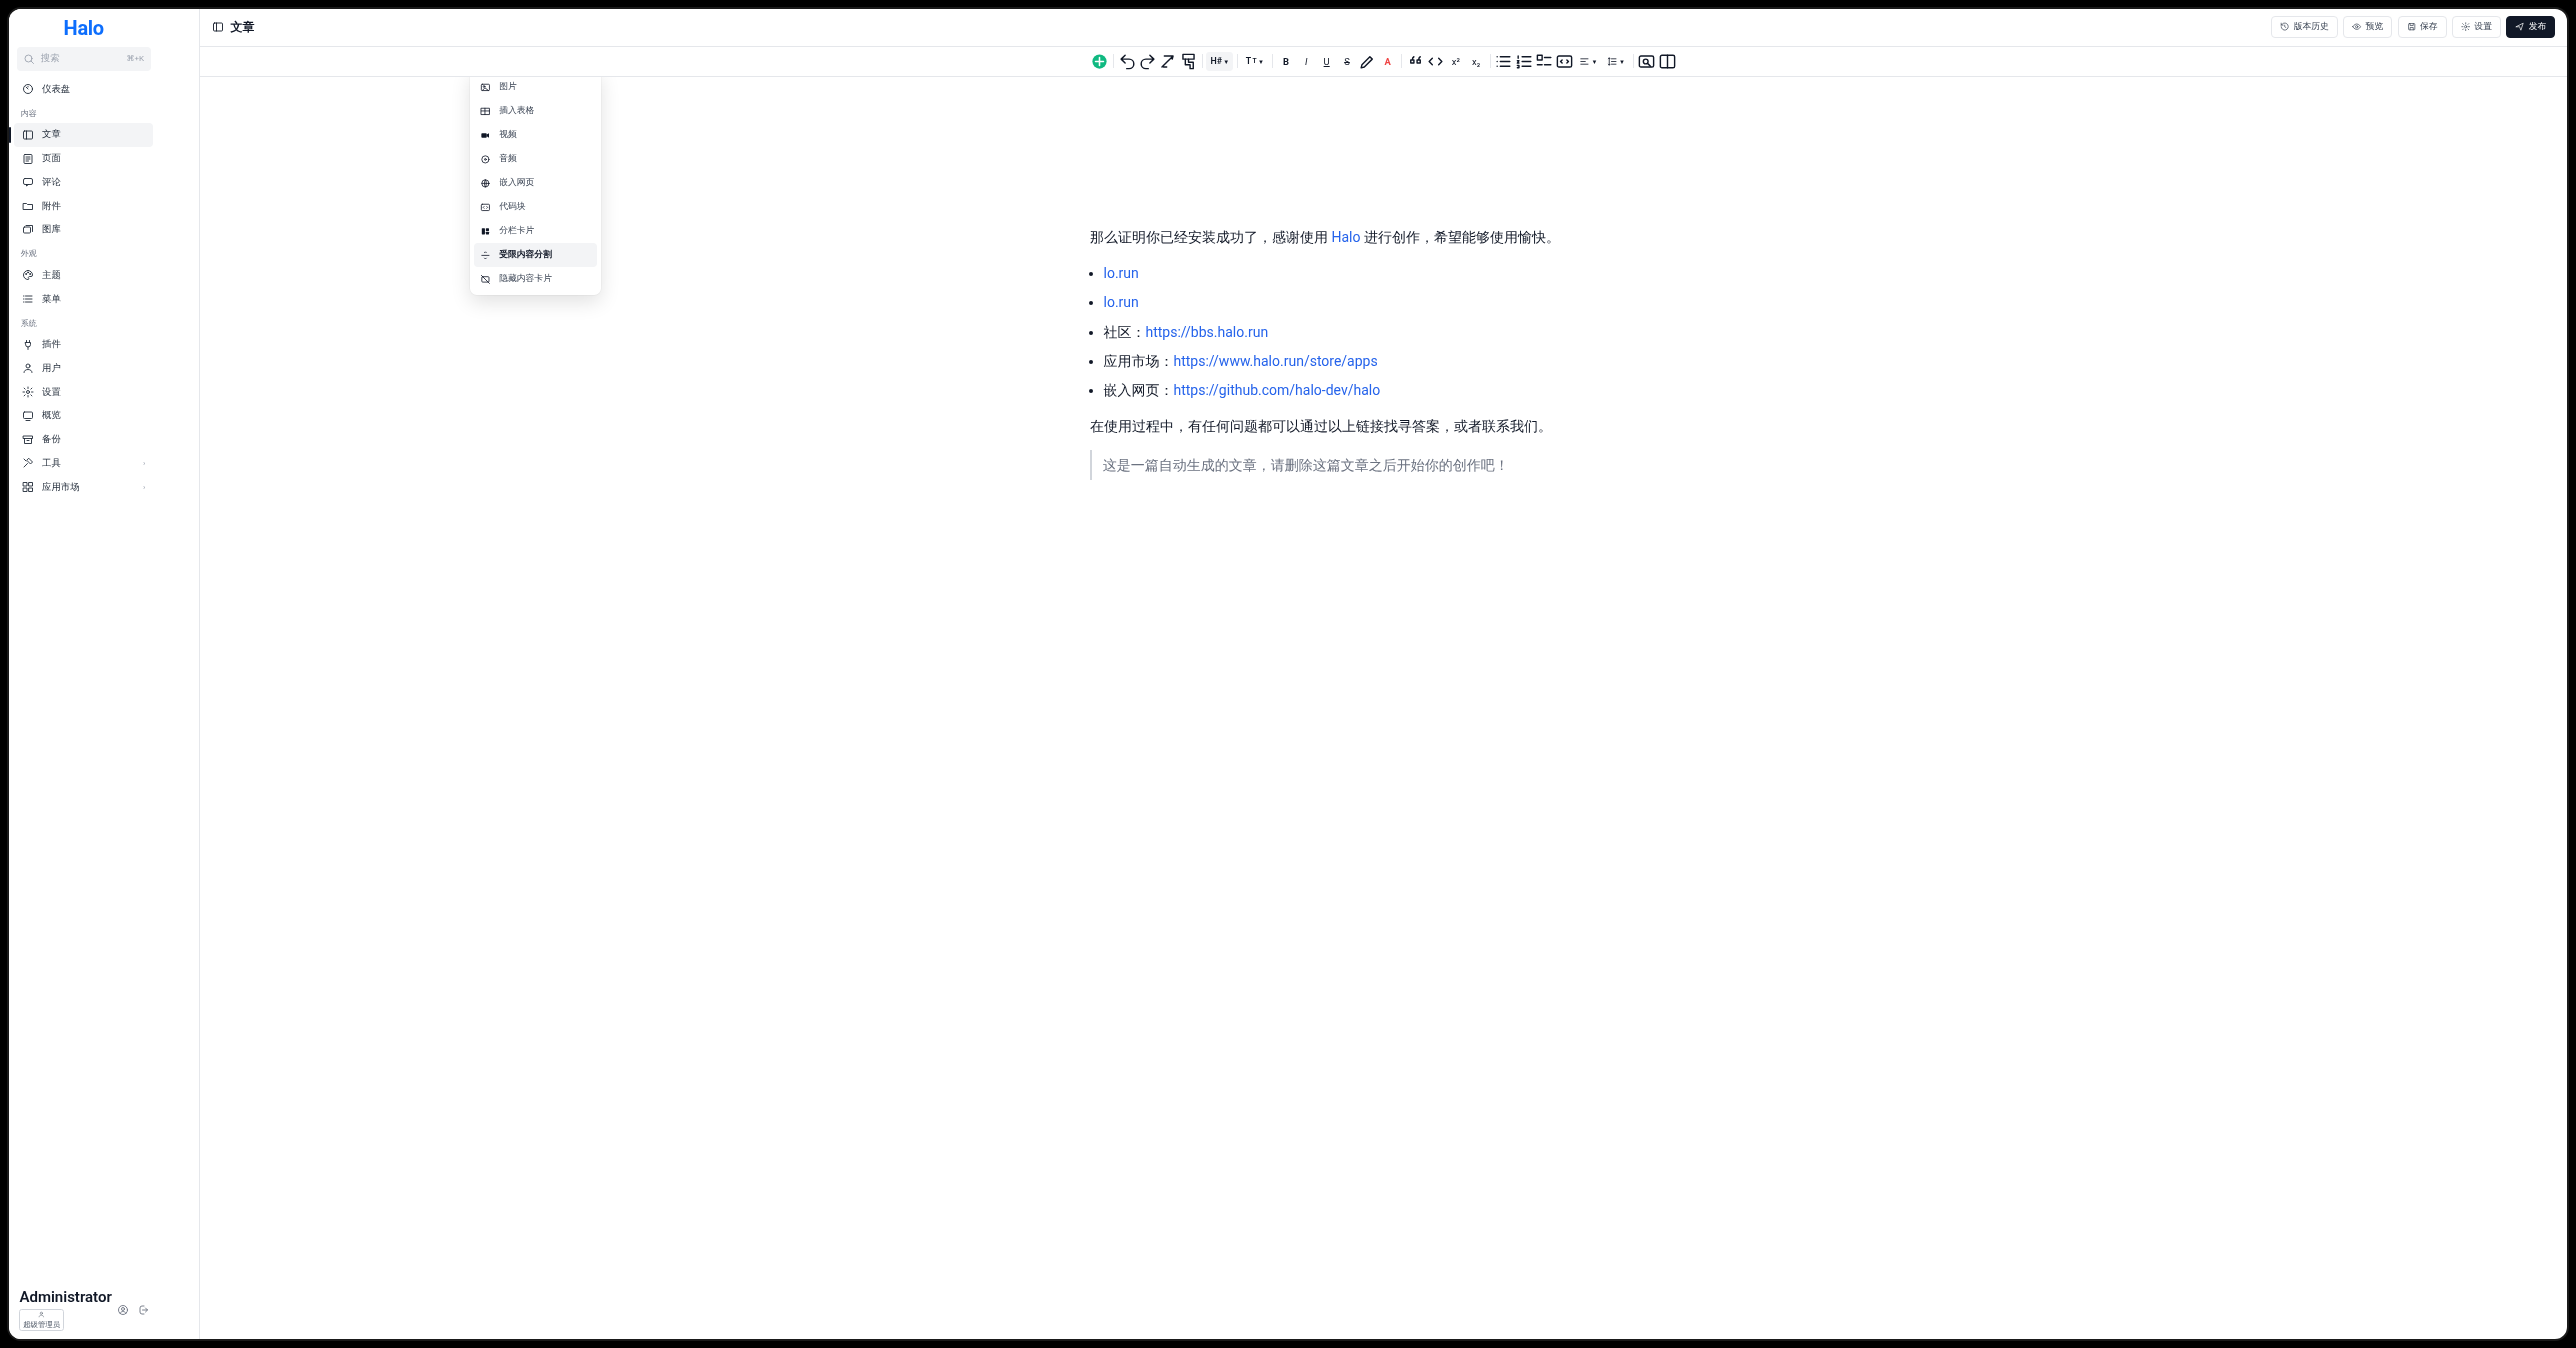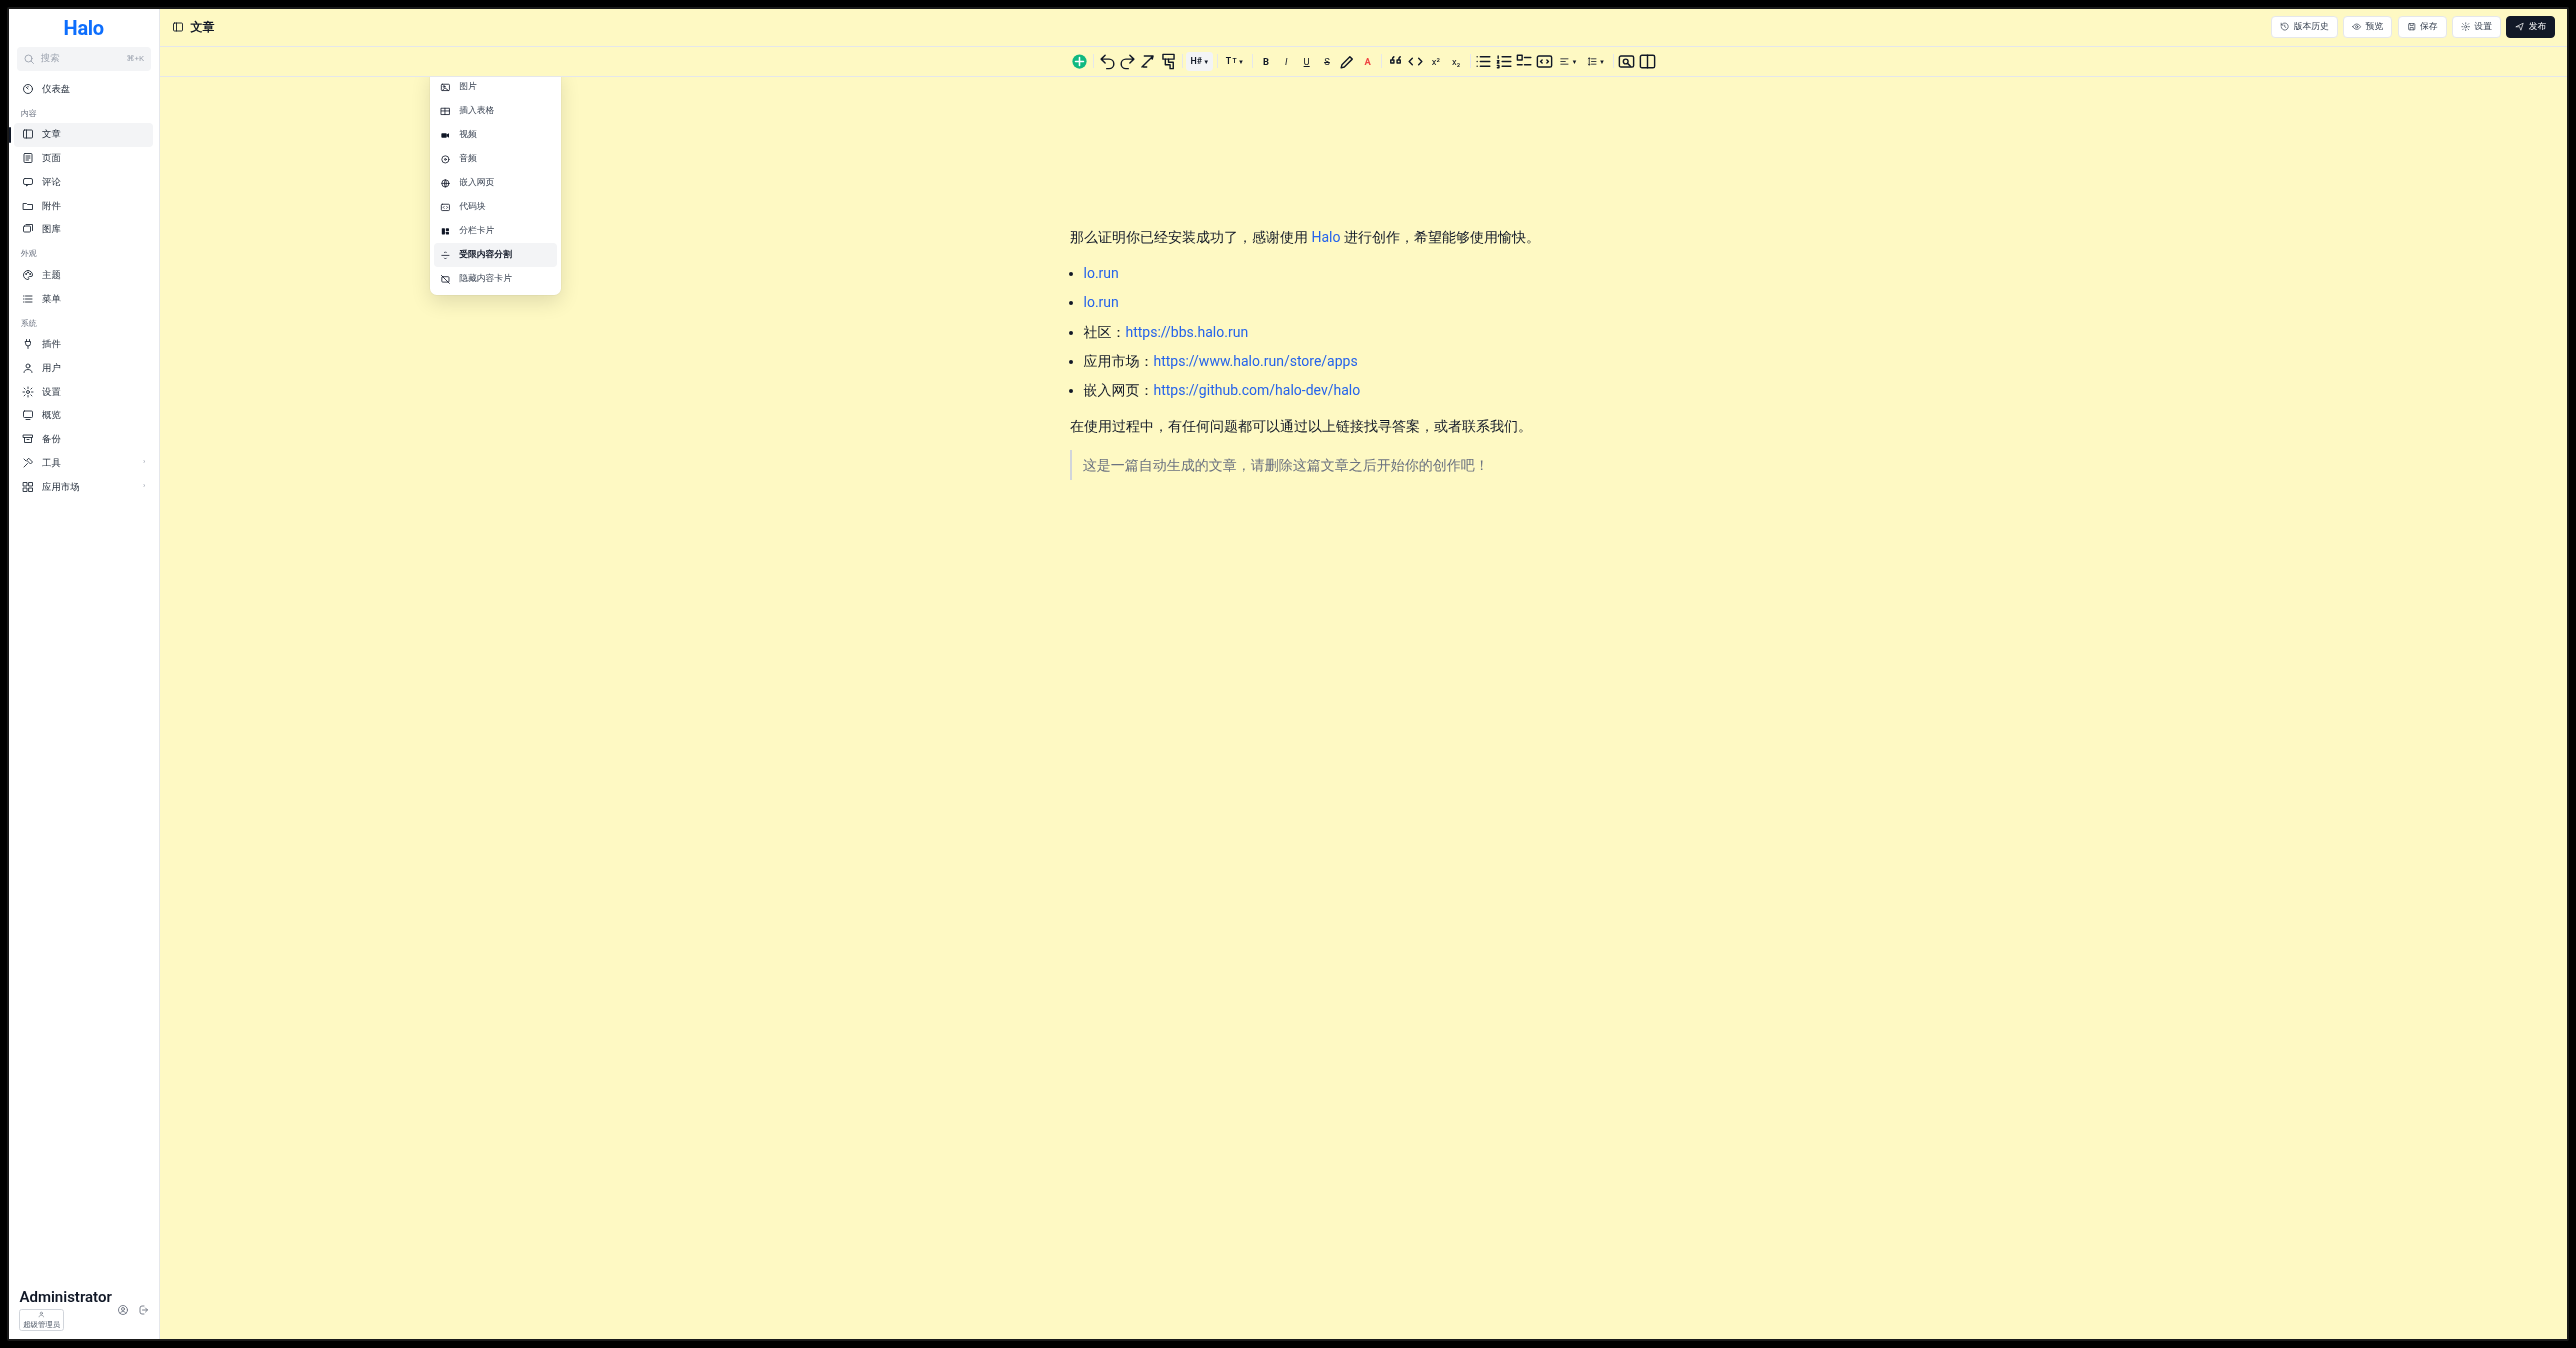--- a/index.html
+++ b/index.html
@@ -2,26 +2,27 @@
 <html style="font-size:10.8px"><head>
 <meta charset="utf-8">
 <style>
 * { margin: 0; padding: 0; box-sizing: border-box; }
 body {
   font-family: -apple-system, BlinkMacSystemFont, "Segoe UI", Roboto, "PingFang SC", "Microsoft YaHei", sans-serif;
   background: #000;
   padding: 6.7px;
 }
 .app-frame {
-  background: #fef9c3;
-  border-radius: 2px;
+  background: #ffffff;
+  border-radius: 14px;
   overflow: hidden;
   height: calc(100vh - 13.5px);
   display: flex;
   border: 2px solid #1a1a1a;
+  gap: 40px;
 }
 .sidebar {
   width: 150px;
   display: flex;
   flex-direction: column;
   background: #fff;
 }
 .logo {
   height: 38px;
   display: flex;
@@ -42,21 +43,21 @@
   padding: 0 6.7px;
   color: #9ca3af;
   font-size: 9.4px;
   gap: 5.4px;
 }
 .search-key { margin-left: auto; font-size: 8px; color: #9ca3af; }
 .nav { flex: 1; overflow-y: auto; padding: 2.7px 5.4px; }
 .nav-section { color: #6b7280; font-size: 8px; padding: 6.7px 6.7px 4px; }
 .nav-item {
   display: flex;
-  align-items: flex-start;
+  align-items: center;
   gap: 8px;
   padding: 5.4px 8px;
   border-radius: 4px;
   font-size: 9.4px;
   color: #1f2937;
   cursor: pointer;
   position: relative;
 }
 .nav-item.active {
   background: #f3f4f6;

